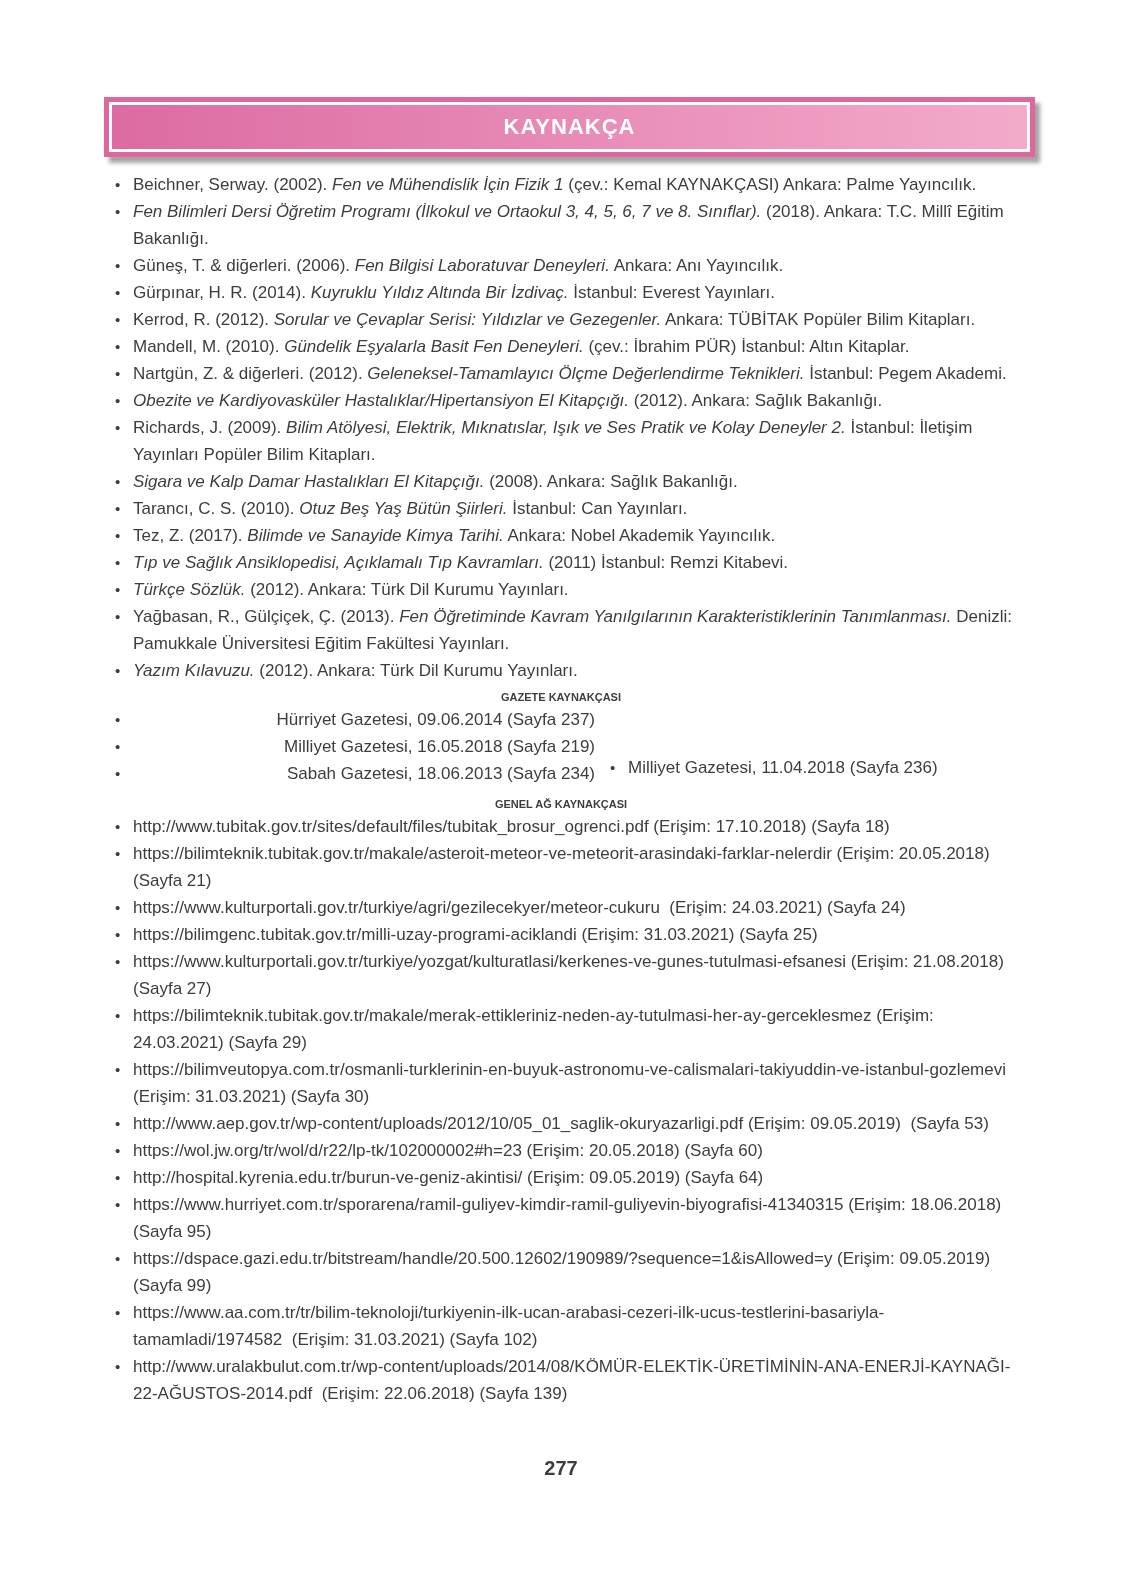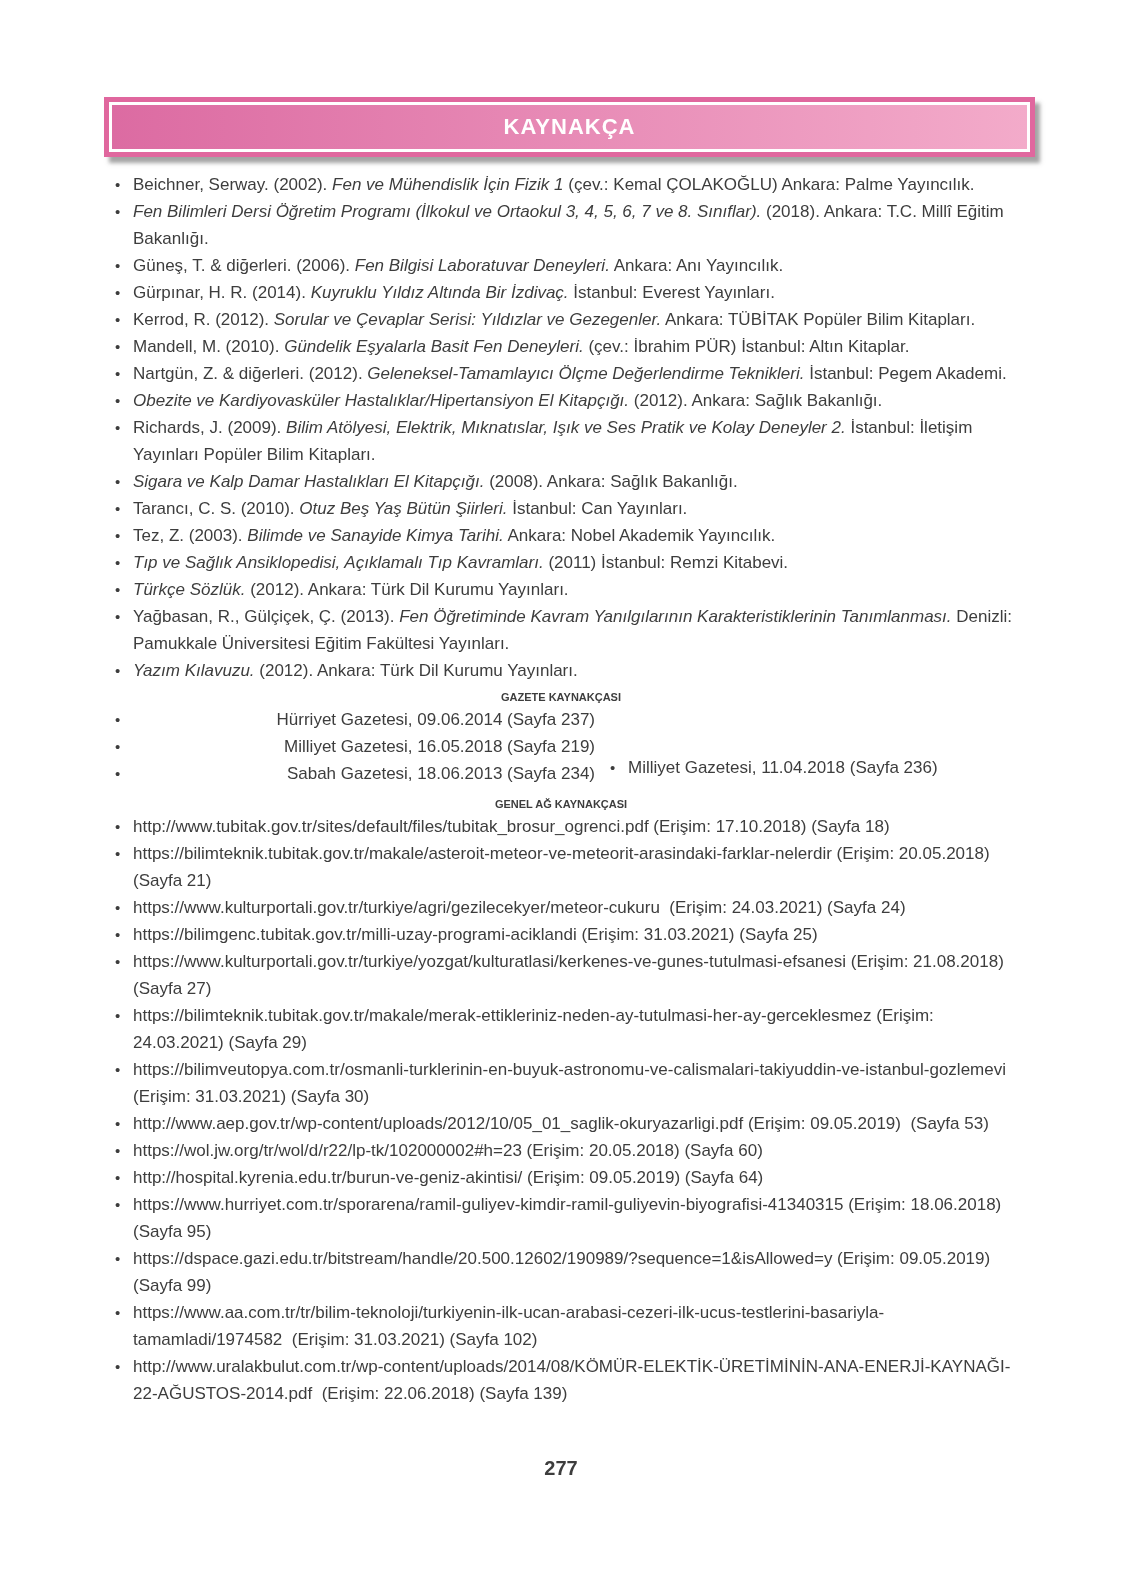--- a/index.html
+++ b/index.html
@@ -86,32 +86,32 @@
 
 <div class="page">
 
   <header class="banner">
     <div class="banner-inner">
       <h1>KAYNAKÇA</h1>
     </div>
   </header>
 
   <ul class="ref-list" id="book-list">
-      <li><span>Beichner, Serway. (2002). </span><span class="it">Fen ve Mühendislik İçin Fizik 1</span><span> (çev.: Kemal ÇOLAKOĞLU) Ankara: Palme Yayıncılık.</span></li>
+      <li><span>Beichner, Serway. (2002). </span><span class="it">Fen ve Mühendislik İçin Fizik 1</span><span> (çev.: Kemal KAYNAKÇASI) Ankara: Palme Yayıncılık.</span></li>
       <li><span class="it">Fen Bilimleri Dersi Öğretim Programı (İlkokul ve Ortaokul 3, 4, 5, 6, 7 ve 8. Sınıflar).</span><span> (2018). Ankara: T.C. Millî Eğitim Bakanlığı.</span></li>
       <li><span>Güneş, T. &amp; diğerleri. (2006). </span><span class="it">Fen Bilgisi Laboratuvar Deneyleri.</span><span> Ankara: Anı Yayıncılık.</span></li>
       <li><span>Gürpınar, H. R. (2014). </span><span class="it">Kuyruklu Yıldız Altında Bir İzdivaç.</span><span> İstanbul: Everest Yayınları.</span></li>
       <li><span>Kerrod, R. (2012). </span><span class="it">Sorular ve Çevaplar Serisi: Yıldızlar ve Gezegenler.</span><span> Ankara: TÜBİTAK Popüler Bilim Kitapları.</span></li>
       <li><span>Mandell, M. (2010). </span><span class="it">Gündelik Eşyalarla Basit Fen Deneyleri.</span><span> (çev.: İbrahim PÜR) İstanbul: Altın Kitaplar.</span></li>
       <li><span>Nartgün, Z. &amp; diğerleri. (2012). </span><span class="it">Geleneksel-Tamamlayıcı Ölçme Değerlendirme Teknikleri.</span><span> İstanbul: Pegem Akademi.</span></li>
       <li><span class="it">Obezite ve Kardiyovasküler Hastalıklar/Hipertansiyon El Kitapçığı.</span><span> (2012). Ankara: Sağlık Bakanlığı.</span></li>
       <li><span>Richards, J. (2009). </span><span class="it">Bilim Atölyesi, Elektrik, Mıknatıslar, Işık ve Ses Pratik ve Kolay Deneyler 2.</span><span> İstanbul: İletişim Yayınları Popüler Bilim Kitapları.</span></li>
       <li><span class="it">Sigara ve Kalp Damar Hastalıkları El Kitapçığı.</span><span> (2008). Ankara: Sağlık Bakanlığı.</span></li>
       <li><span>Tarancı, C. S. (2010). </span><span class="it">Otuz Beş Yaş Bütün Şiirleri.</span><span> İstanbul: Can Yayınları.</span></li>
-      <li><span>Tez, Z. (2003). </span><span class="it">Bilimde ve Sanayide Kimya Tarihi.</span><span> Ankara: Nobel Akademik Yayıncılık.</span></li>
+      <li><span>Tez, Z. (2017). </span><span class="it">Bilimde ve Sanayide Kimya Tarihi.</span><span> Ankara: Nobel Akademik Yayıncılık.</span></li>
       <li><span class="it">Tıp ve Sağlık Ansiklopedisi, Açıklamalı Tıp Kavramları.</span><span> (2011) İstanbul: Remzi Kitabevi.</span></li>
       <li><span class="it">Türkçe Sözlük.</span><span> (2012). Ankara: Türk Dil Kurumu Yayınları.</span></li>
       <li><span>Yağbasan, R., Gülçiçek, Ç. (2013). </span><span class="it">Fen Öğretiminde Kavram Yanılgılarının Karakteristiklerinin Tanımlanması.</span><span> Denizli: Pamukkale Üniversitesi Eğitim Fakültesi Yayınları.</span></li>
       <li><span class="it">Yazım Kılavuzu.</span><span> (2012). Ankara: Türk Dil Kurumu Yayınları.</span></li>
     </ul>
 
   <h2 class="section-title">GAZETE KAYNAKÇASI</h2>
   <div class="two-col">
     <ul class="ref-list col-left" id="news-left">
         <li>Hürriyet Gazetesi, 09.06.2014 (Sayfa 237)</li>

